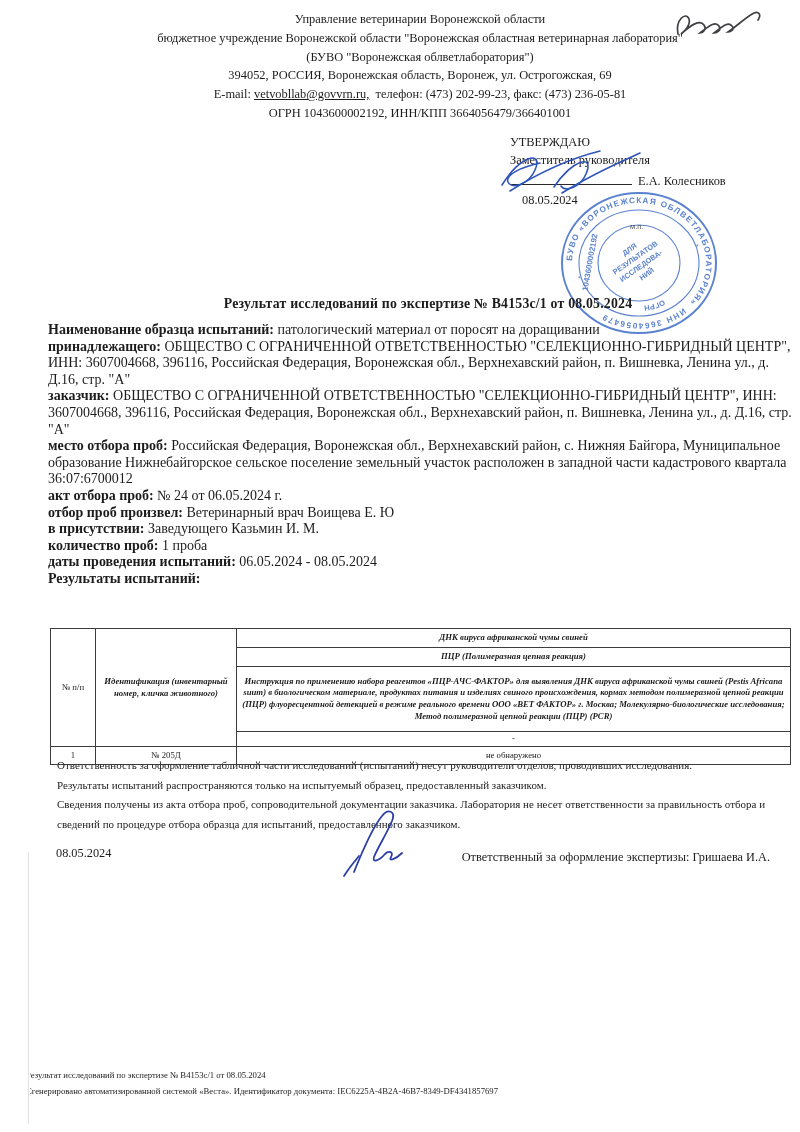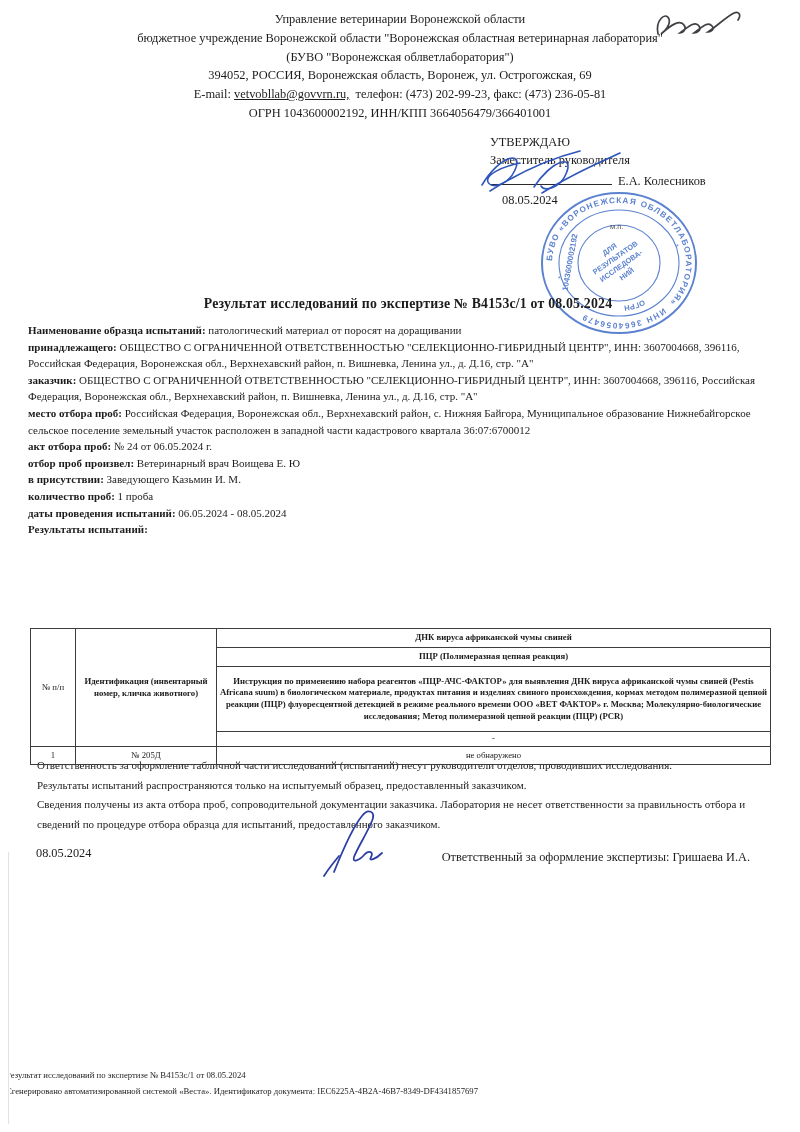--- a/index.html
+++ b/index.html
@@ -1,21 +1,21 @@
 <!DOCTYPE html>
 <html lang="ru"><head>
 <meta charset="utf-8">
 <style>
   html,body{margin:0;padding:0;}
   body{
     width:800px;height:1132px;position:relative;overflow:hidden;
     background:#ffffff;color:#1c1c1c;
     font-family:"Liberation Serif","DejaVu Serif",serif;
   }
-  .page{position:absolute;inset:0;}
+  .page{position:absolute;inset:0;margin-left:20px;}
   
   .org-header{
     position:absolute;top:10px;left:30px;width:740px;
     text-align:center;font-size:12.4px;line-height:18.8px;
   }
   .org-header .email-link{text-decoration:underline;}
   .hand-top{position:absolute;left:650px;top:6px;}
   
   .approval{position:absolute;left:490px;top:133px;width:280px;font-size:12.4px;line-height:18px;}
   .approval .sig-row{margin-top:2px;white-space:nowrap;}
@@ -23,35 +23,35 @@
   .approval .appr-date{margin-left:12px;margin-top:1px;}
   .appr-sig{position:absolute;left:-22px;top:8px;}
   
   .stamp{position:absolute;left:538px;top:189px;opacity:.88;}
   .stamp text{font-family:"Liberation Sans","DejaVu Sans",sans-serif;}
   
   .doc-title{
     position:absolute;top:296px;left:30px;width:756px;text-align:center;
     font-size:13.8px;font-weight:bold;letter-spacing:.2px;z-index:2;
   }
-  .fields{position:absolute;top:322px;left:28px;width:746px;font-size:11px;line-height:16.6px;z-index:2;}
+  .fields{position:absolute;top:322px;left:28px;width:746px;font-size:14px;line-height:16.6px;z-index:2;}
   .fields p{margin:0;}
   
   .results-table{
     position:absolute;top:628px;left:30px;width:741px;
     border-collapse:collapse;z-index:2;
     font-size:8.7px;line-height:1.35;
   }
   .results-table td{
     border:1px solid #3c3c3c;text-align:center;vertical-align:middle;
     padding:1px 4px;
   }
   .results-table .c1{width:36px;}
   .results-table .c2{width:132px;}
-  .results-table .bold{font-weight:bold;}
+  .results-table .bold{font-weight:bold;font-style:italic;}
   .results-table .r-test td{height:16px;}
   .results-table .r-method td{height:16px;}
   .results-table .r-instr td{height:60px;padding:2px 0;}
   .results-table .r-unit td{height:12px;}
   .results-table .r-data td{height:15px;}
   
   .notes{position:absolute;top:756px;left:37px;width:744px;font-size:11px;line-height:19.5px;}
   .notes div{margin:0;}
   .signoff{position:absolute;top:846px;left:0;width:800px;font-size:12.3px;}
   .signoff .so-date{position:absolute;left:36px;top:0;}

